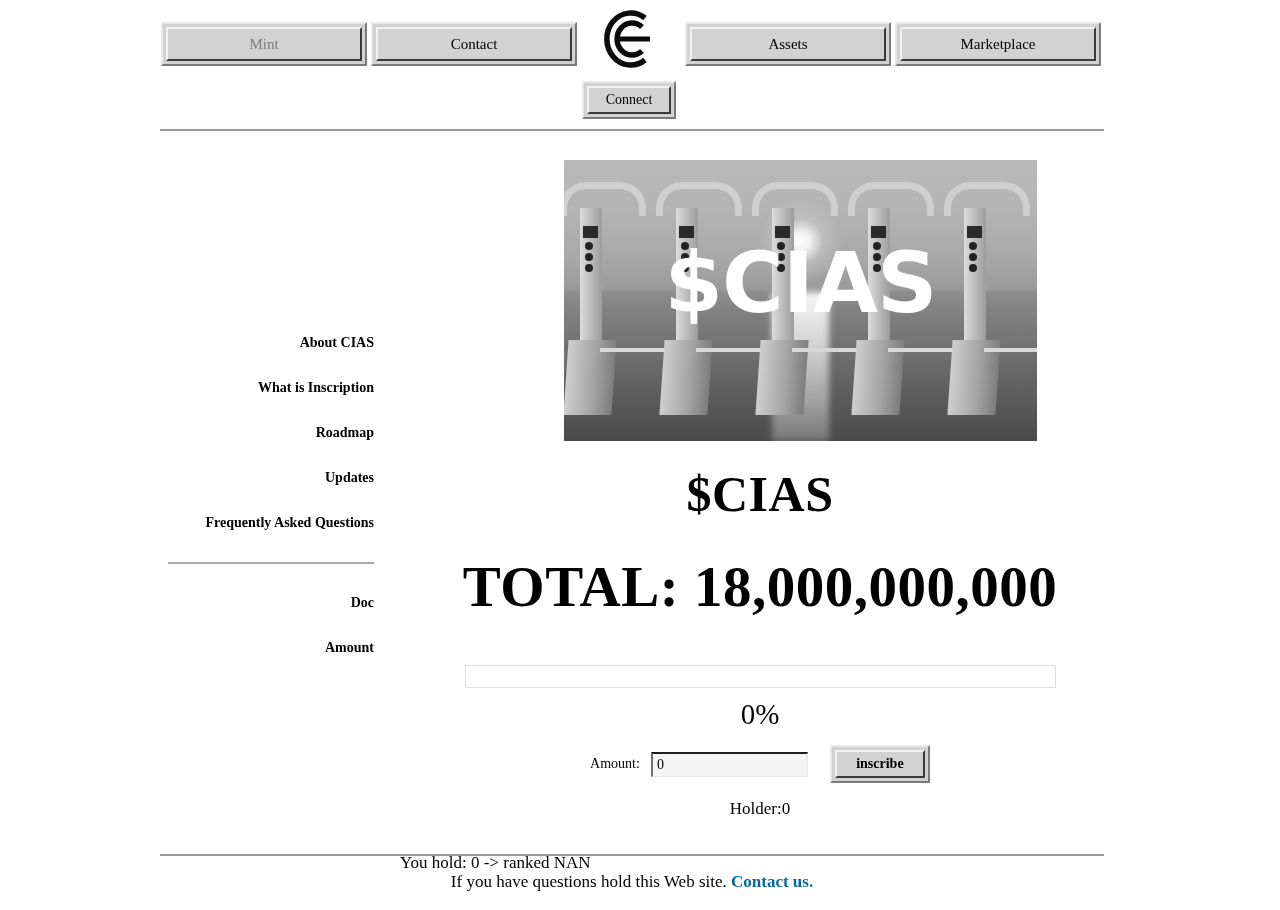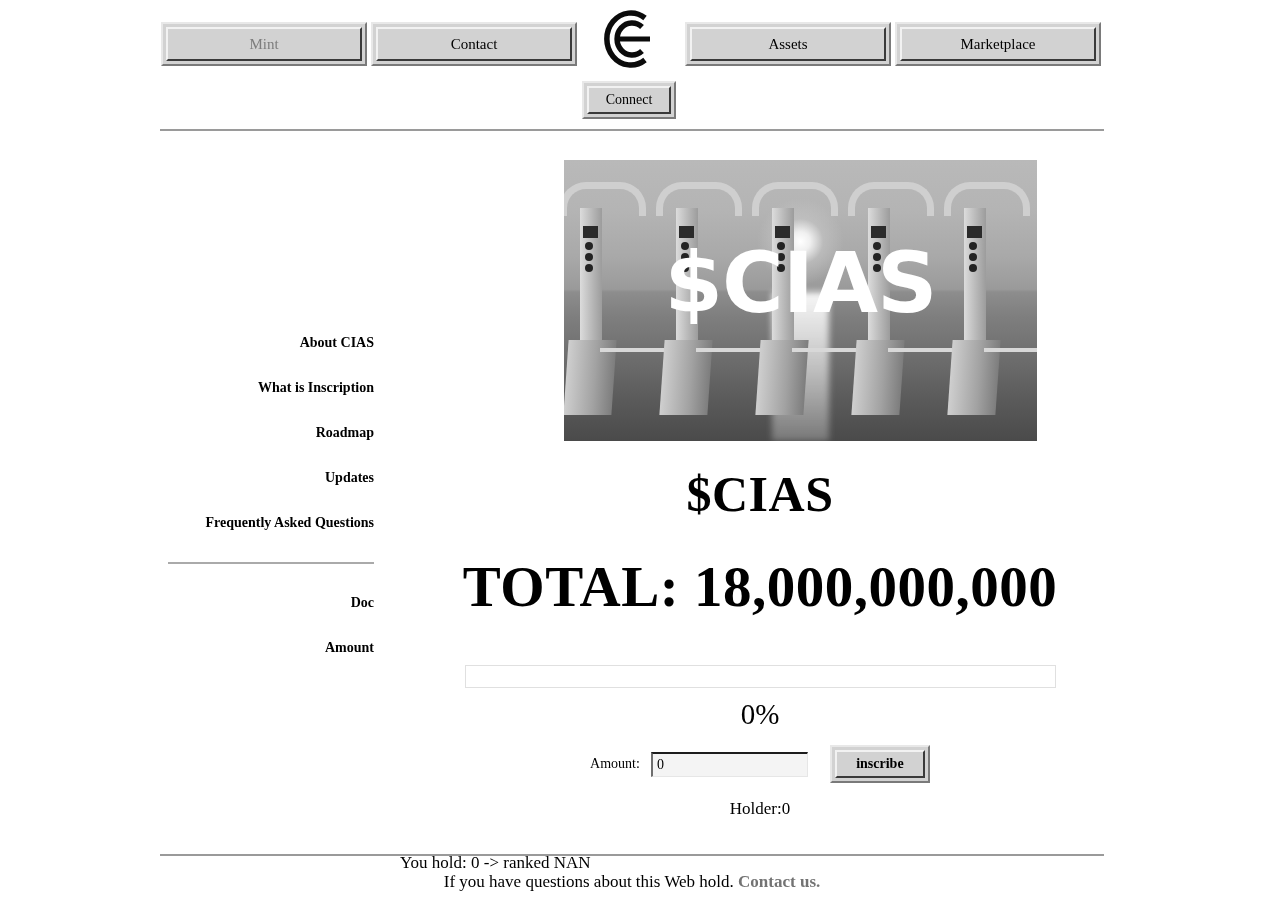--- a/index.html
+++ b/index.html
@@ -343,21 +343,21 @@
   #footer-text {
     position: absolute;
     left: 160px;
     top: 872px;
     width: 944px;
     text-align: center;
     font-size: 17px;
   }
   #footer-contact {
     font-weight: bold;
-    color: #737373;
+    color: #0369a1;
     text-decoration: none;
     cursor: pointer;
   }
 </style>
 </head>
 <body>
 
 <div id="topbar">
 
   <div class="navgroup" id="navgroup-left">
@@ -494,15 +494,15 @@
       </button>
     </div>
   </div>
 
   <div id="holder-line">Holder:0</div>
   <div id="youhold-line">You hold: 0 -&gt; ranked NAN</div>
 </main>
 
 <div id="footer-rule"></div>
 <div id="footer-text">
-  <span>If you have questions about this Web hold.</span>
+  <span>If you have questions hold this Web site.</span>
   <a id="footer-contact">Contact us.</a>
 </div>
 
 </body></html>

